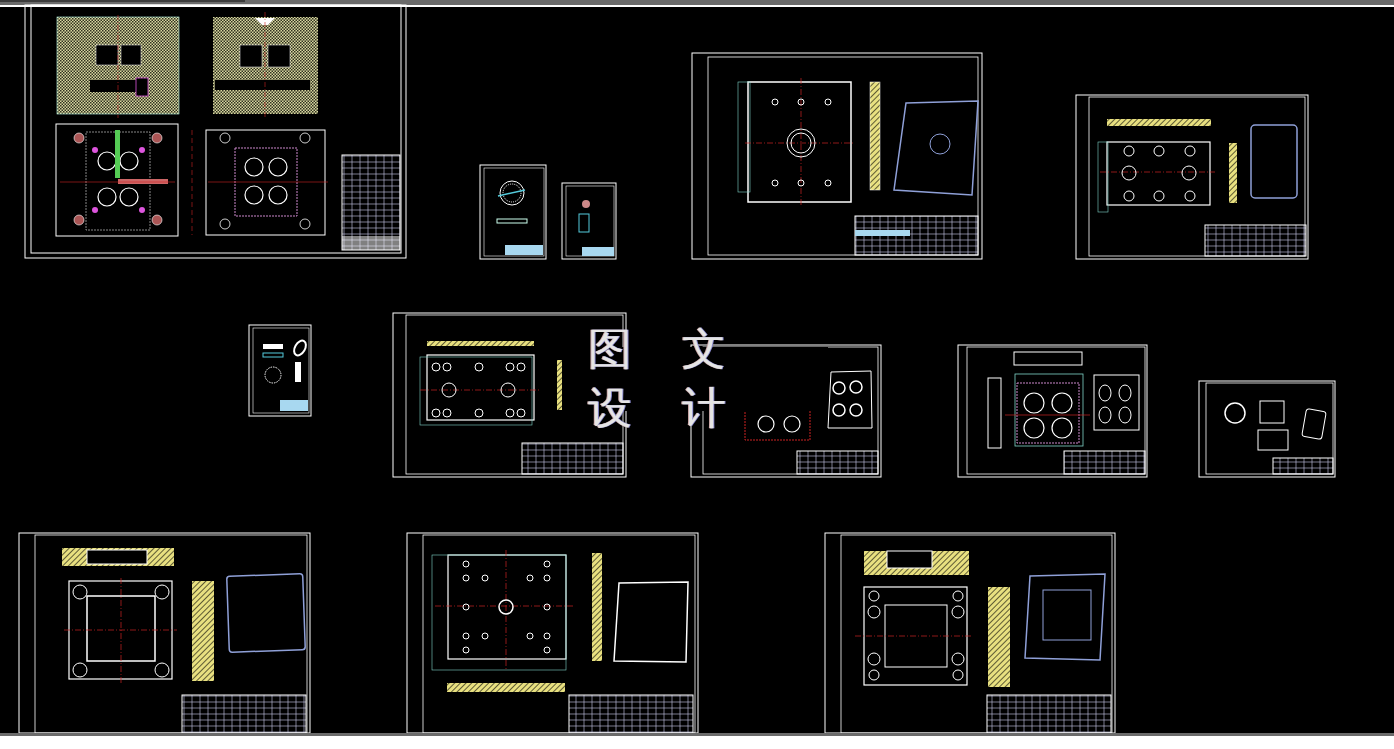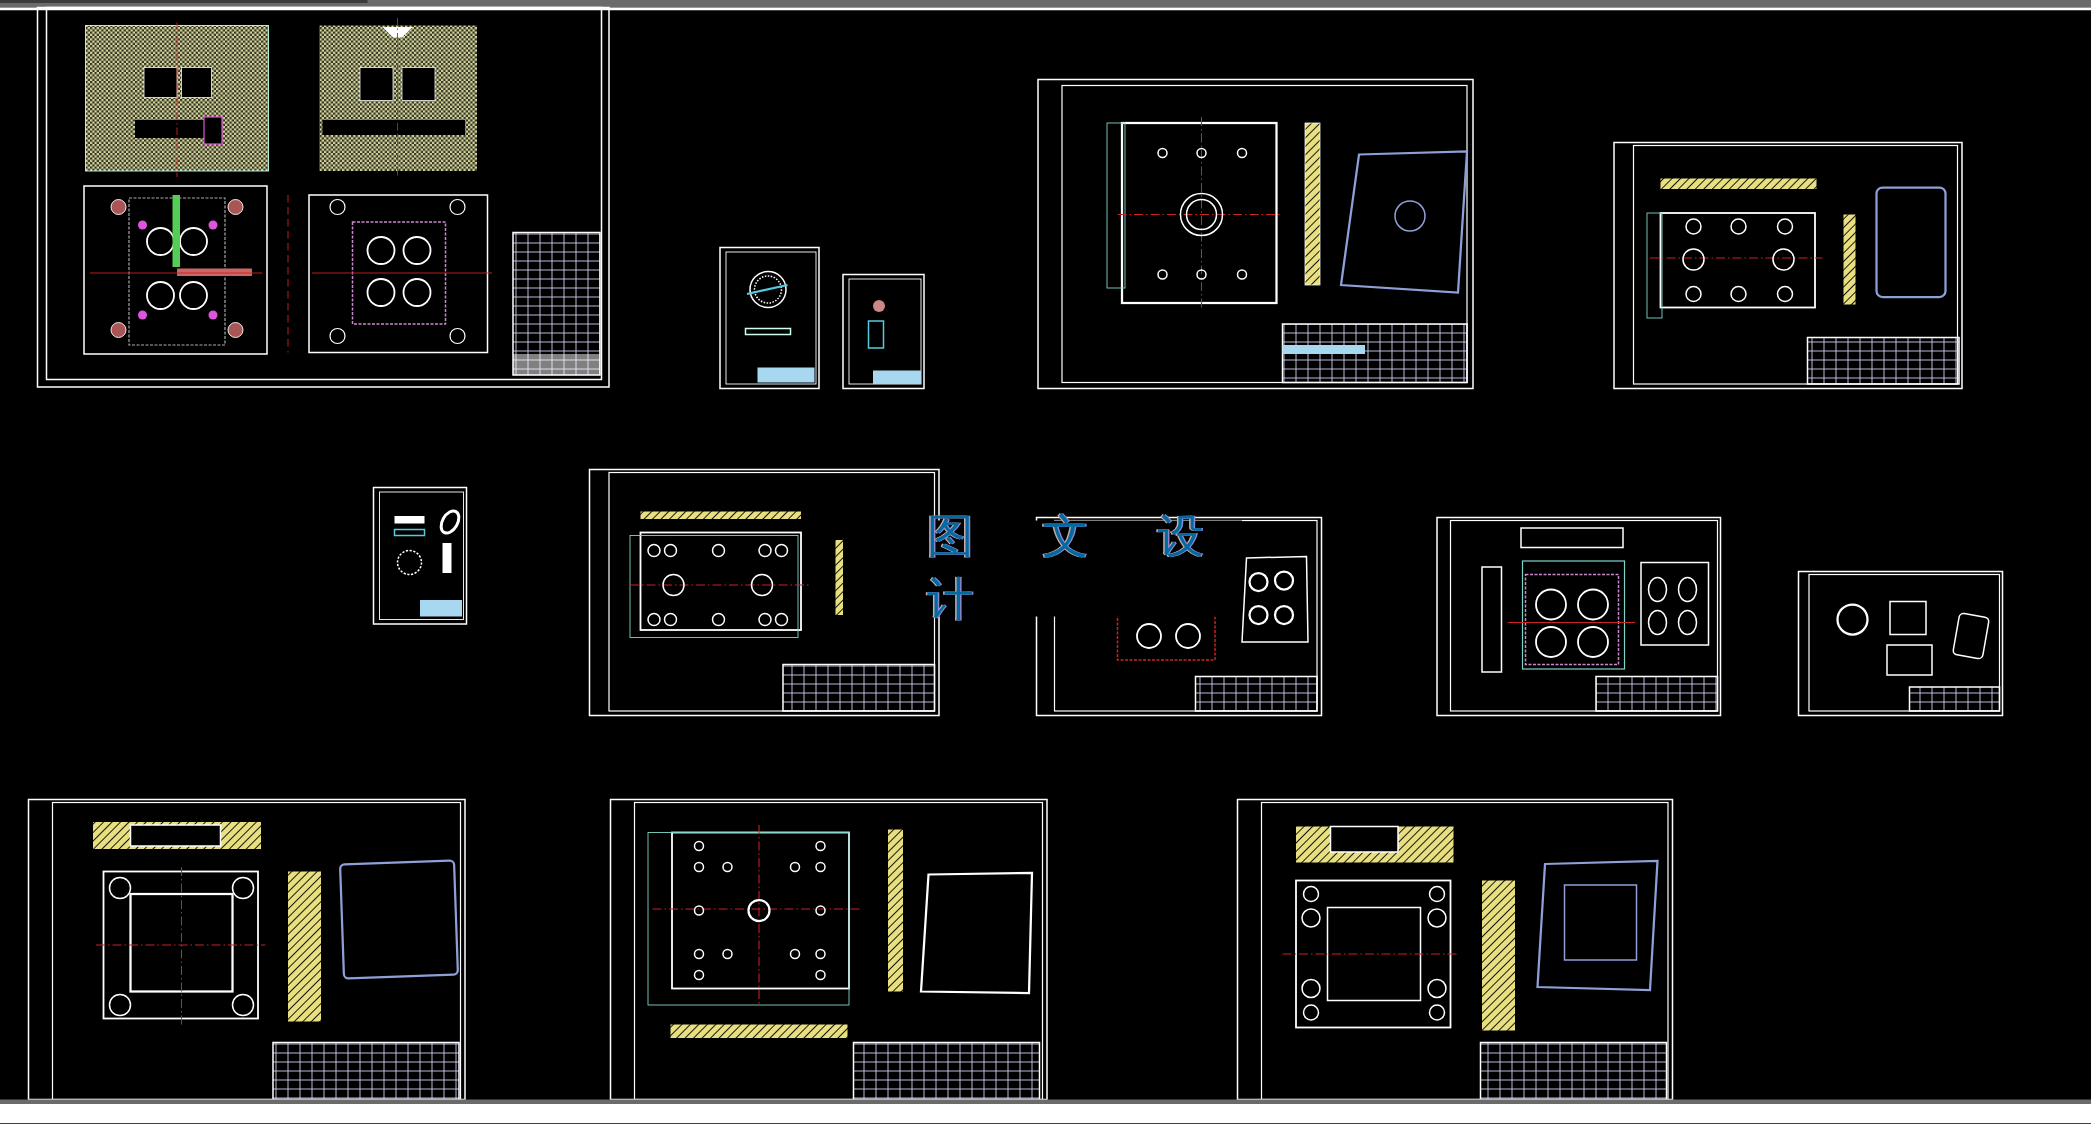--- a/index.html
+++ b/index.html
@@ -4,21 +4,21 @@
 <style>
   html,body{margin:0;padding:0;background:#000;}
   body{width:1394px;height:749px;position:relative;overflow:hidden;font-family:"DejaVu Sans",sans-serif;}
   .topbar{position:absolute;left:0;top:0;width:1394px;height:5px;background:#6b6b6b;}
   .topbar .dark{position:absolute;left:0;top:0;width:245px;height:2px;background:#3c3c3c;}
   .topline{position:absolute;left:0;top:5px;width:1394px;height:2px;background:#fff;}
   .bottombar{position:absolute;left:0;top:733px;width:1394px;height:3px;background:#6b6b6b;}
   .bottomwhite{position:absolute;left:0;top:736px;width:1394px;height:13px;background:#fff;}
   .canvas{position:absolute;left:0;top:7px;width:1394px;height:726px;background:#000;}
   .watermark{position:absolute;left:588px;top:340px;width:240px;height:64px;background:#000;display:flex;align-items:center;justify-content:center;}
-  .watermark span{color:#0369a1;font-family:"DejaVu Serif",serif;font-size:31px;letter-spacing:18px;text-shadow:1px 0 0 #88c,-1px 0 0 #caa;margin-left:30px;}
+  .watermark span{color:#e5e5e5;font-family:"DejaVu Serif",serif;font-size:44px;letter-spacing:18px;text-shadow:1px 0 0 #88c,-1px 0 0 #caa;}
   svg{position:absolute;left:0;top:0;overflow:visible;}
 </style>
 </head>
 <body>
 
 <div class="topbar">
     <div class="dark"></div>
   </div>
 <div class="topline"></div>
 

